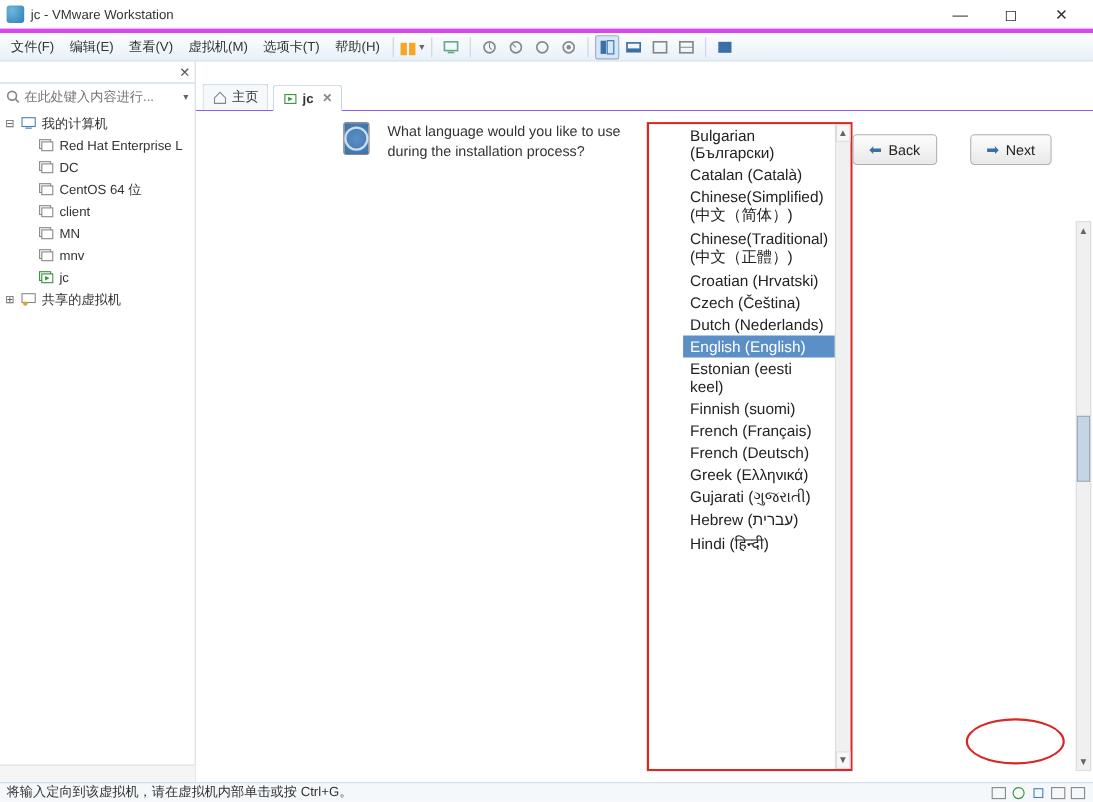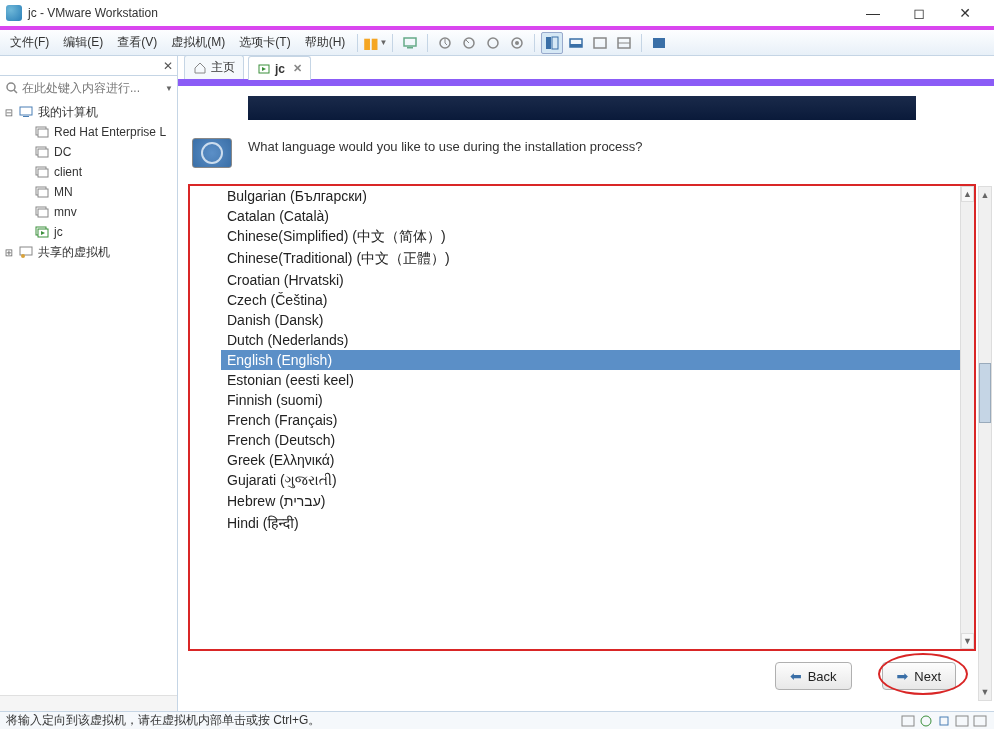--- a/index.html
+++ b/index.html
@@ -30,28 +30,28 @@
 .tree { flex: 1; overflow: auto; font-size: 12px; color: #333; padding: 2px 0; }
 .tree-row { display: flex; align-items: center; height: 20px; padding-left: 4px; gap: 4px; white-space: nowrap; }
 .tree-row.l1 { padding-left: 4px; }
 .tree-row.l2 { padding-left: 34px; }
 .tree-row .exp { width: 10px; font-size: 10px; color: #666; text-align: center; }
 .tree-row .ico { width: 16px; height: 16px; display: flex; align-items: center; justify-content: center; }
 .tree-row .ico svg { width: 14px; height: 14px; }
 .sidebar-scroll { height: 16px; border-top: 1px solid #e0e0e0; background: #f5f5f5; }
 
 .main { flex: 1; display: flex; flex-direction: column; background: #fff; position: relative; }
-.tabbar { height: 30px; display: flex; align-items: flex-end; padding: 4px 6px 0; gap: 4px; border-bottom: 7px solid #8b5cf6; }
+.tabbar { height: 45px; display: flex; align-items: flex-end; padding: 4px 6px 0; gap: 4px; border-bottom: 1px solid #8b5cf6; }
 .tab { height: 24px; border: 1px solid #c5d5e5; border-bottom: none; border-radius: 3px 3px 0 0; background: #f5f9fc; display: flex; align-items: center; padding: 0 8px; gap: 4px; font-size: 12px; color: #333; }
 .tab.active { background: #fff; font-weight: bold; position: relative; top: 1px; }
 .tab .tico { width: 14px; height: 14px; }
 .tab .tx { font-size: 11px; color: #888; margin-left: 4px; }
 
 .vm-viewport { flex: 1; position: relative; background: #fff; overflow: hidden; }
-.vm-content { position: absolute; inset: 10px 18px 10px 10px; display: flex; flex-direction: column; }
+.vm-content { position: absolute; inset: 10px 18px 10px 10px; display: flex; flex-direction: row; }
 .dark-band { height: 24px; background: linear-gradient(#1a2a4a, #0a1a3a); margin: 0 60px 18px 60px; }
 .prompt-row { display: flex; gap: 16px; padding: 0 4px 16px; align-items: flex-start; }
 .flag-icon { width: 40px; height: 30px; background: radial-gradient(circle, #5b8fc7, #3a6fa7); border: 1px solid #888; border-radius: 3px; position: relative; }
 .flag-icon::after { content: ""; position: absolute; left: 50%; top: 50%; width: 18px; height: 18px; border: 2px solid #cde; border-radius: 50%; transform: translate(-50%,-50%); }
 .prompt-text { font-size: 13px; color: #333; line-height: 1.4; }
 
 .lang-box { flex: 1; border: 2px solid #d92626; display: flex; min-height: 0; }
 .lang-list { flex: 1; overflow-y: auto; background: #fff; }
 .lang-item { font-size: 14px; color: #222; padding: 2px 6px; margin-left: 31px; }
 .lang-item.selected { background: #5b8fc7; color: #fff; }
@@ -193,20 +193,29 @@
           <span>Red Hat Enterprise L</span>
         </div>
       <div class="tree-row l2">
           <span class="ico">
             <svg viewBox="0 0 14 14">
               <rect x="1" y="2" width="10" height="8" fill="none" stroke="#888"></rect>
               <rect x="3" y="4" width="10" height="8" fill="#fff" stroke="#888"></rect>
             </svg>
           </span>
           <span>DC</span>
+        </div>
+      <div class="tree-row l2">
+          <span class="ico">
+            <svg viewBox="0 0 14 14">
+              <rect x="1" y="2" width="10" height="8" fill="none" stroke="#888"></rect>
+              <rect x="3" y="4" width="10" height="8" fill="#fff" stroke="#888"></rect>
+            </svg>
+          </span>
+          <span>CentOS 64 位</span>
         </div>
       <div class="tree-row l2">
           <span class="ico">
             <svg viewBox="0 0 14 14">
               <rect x="1" y="2" width="10" height="8" fill="none" stroke="#888"></rect>
               <rect x="3" y="4" width="10" height="8" fill="#fff" stroke="#888"></rect>
             </svg>
           </span>
           <span>client</span>
         </div>
@@ -278,21 +287,20 @@
           <div class="prompt-text">What language would you like to use during the installation process?</div>
         </div>
         <div class="lang-box">
           <div class="lang-list" id="lang-list">
               <div class="lang-item">Bulgarian (Български)</div>
               <div class="lang-item">Catalan (Català)</div>
               <div class="lang-item">Chinese(Simplified) (中文（简体）)</div>
               <div class="lang-item">Chinese(Traditional) (中文（正體）)</div>
               <div class="lang-item">Croatian (Hrvatski)</div>
               <div class="lang-item">Czech (Čeština)</div>
-              <div class="lang-item">Danish (Dansk)</div>
               <div class="lang-item">Dutch (Nederlands)</div>
               <div class="lang-item selected">English (English)</div>
               <div class="lang-item">Estonian (eesti keel)</div>
               <div class="lang-item">Finnish (suomi)</div>
               <div class="lang-item">French (Français)</div>
               <div class="lang-item">French (Deutsch)</div>
               <div class="lang-item">Greek (Ελληνικά)</div>
               <div class="lang-item">Gujarati (ગુજરાતી)</div>
               <div class="lang-item">Hebrew (עברית)</div>
               <div class="lang-item">Hindi (हिन्दी)</div>

